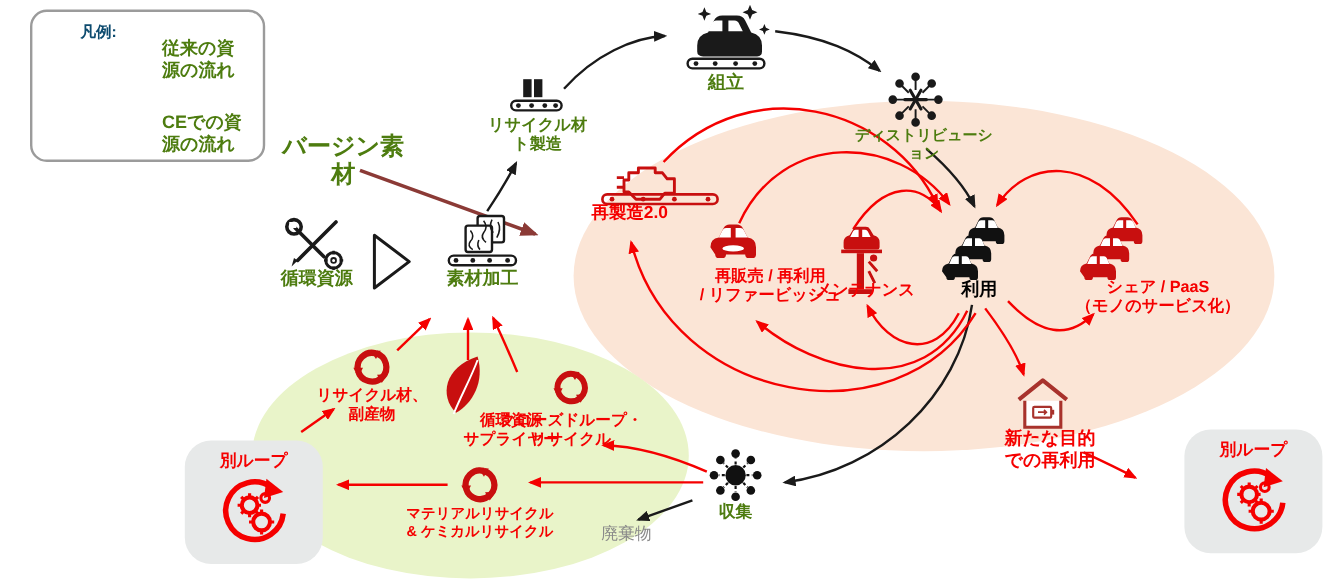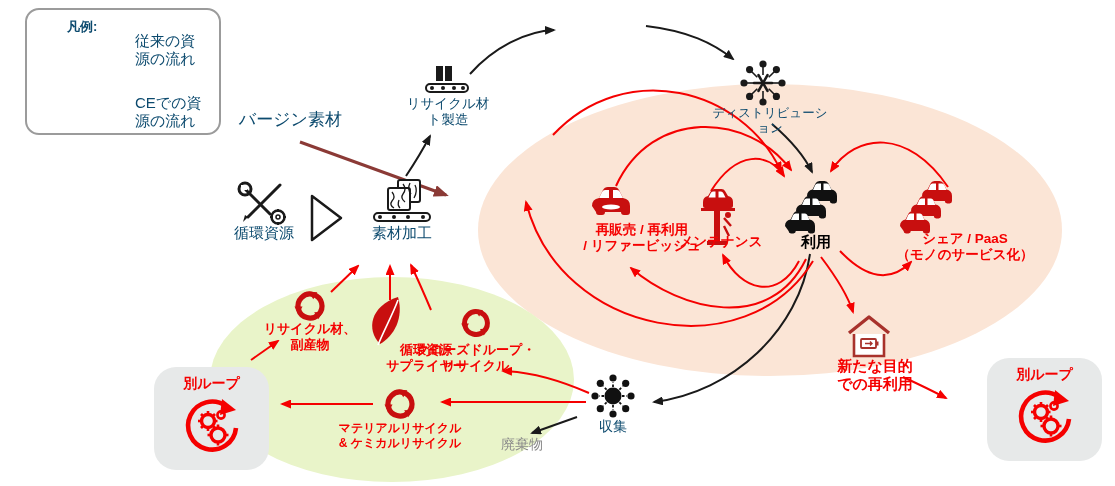--- a/index.html
+++ b/index.html
@@ -4,21 +4,21 @@
 <style>
   html,body{margin:0;padding:0;background:#fff;}
   #canvas{position:relative;width:1115px;height:486px;overflow:hidden;background:#fff;
           font-family:"Liberation Sans","DejaVu Sans",sans-serif;}
   .zone{position:absolute;border-radius:50%;}
   #zone-orange{left:478px;top:84px;width:584px;height:292px;background:var(--orange-zone);}
   #zone-green{left:210px;top:277px;width:364px;height:205px;background:var(--green-zone);}
   #arrows{position:absolute;left:0;top:0;width:1115px;height:486px;}
   .node{position:absolute;}
   .lbl{position:absolute;white-space:pre-line;line-height:1.22;text-align:center;}
-  .blk{color:#0c4a6e;font-weight:400;}
+  .blk{color:#4d7c0f;font-weight:700;}
   .blk-b{color:#000;font-weight:700;}
   .red{color:var(--accent-red);font-weight:700;}
   .gray{color:var(--waste-gray);font-weight:400;}
   #legend{position:absolute;left:25px;top:8px;width:196px;height:127px;border:2px solid #9b9b9b;
           border-radius:14px;background:#fff;box-sizing:border-box;}
   #legend .ttl{position:absolute;left:28px;top:8px;font-size:13px;font-weight:700;color:#0c4a6e;margin-left:12px;}
   .loopbox{position:absolute;width:115px;height:103px;background:var(--gray-box);border-radius:22px;}
   .loopbox .lbl{width:100%;top:8px;font-size:14px;}
   .loopbox svg{position:absolute;left:50%;top:30px;transform:translateX(-50%);}
   svg{display:block;}
@@ -85,21 +85,21 @@
   </svg>
 
   <div id="legend">
     <div class="ttl">凡例:</div>
     <div class="lbl blk" style="left:108px;top:22px;width:82px;font-size:15px;text-align:left;">従来の資
 源の流れ</div>
     <div class="lbl blk" style="left:108px;top:84px;width:82px;font-size:15px;text-align:left;">CEでの資
 源の流れ</div>
   </div>
 
-  <div class="lbl blk" style="left:230px;top:110px;width:112px;font-size:17px;text-align:right;">バージン素材</div>
+  <div class="lbl blk" style="left:230px;top:110px;width:112px;font-size:20px;">バージン素材</div>
 
   <div class="node" style="left:236px;top:180px;">
     <svg width="54" height="46" viewBox="0 0 54 46">
       <g stroke="#1a1a1a" fill="none" stroke-width="3" stroke-linecap="round">
         <path d="M44,5 L12,37"></path>
           <path d="M10,10 L34,34"></path>
       </g>
       <path d="M12,37 L7,42 L9,35 Z" fill="#1a1a1a"></path>
       <circle cx="9" cy="9" r="6" fill="none" stroke="#1a1a1a" stroke-width="3"></circle>
       <rect x="5" y="5" width="6" height="5" fill="#fff"></rect>
@@ -152,20 +152,39 @@
           <circle cx="8" cy="24" r="2"></circle>
           <circle cx="19" cy="24" r="2"></circle>
           <circle cx="30" cy="24" r="2"></circle>
           <circle cx="39" cy="24" r="2"></circle>
         </g>
     </svg>
     <div class="lbl blk" style="left:-21px;top:32px;width:90px;font-size:13.5px;">リサイクル材
 ト製造</div>
   </div>
 
+  <div class="node" style="left:563px;top:4px;">
+    <svg width="84" height="58" viewBox="0 0 84 58">
+      <path d="M18,34 q0,-9 9,-11 l5,-10 q2,-4 7,-4 h12 q5,0 7,4 l5,10 q9,2 9,11 v5 q0,4 -4,4 h-45 q-5,0 -5,-4 Z" fill="#1a1a1a"></path>
+      <path d="M34,13 q-3,0 -4,3 l-3,6 h12 v-9 Z M44,13 v9 h12 l-3,-6 q-1,-3 -4,-3 Z" fill="#fff"></path>
+      <g fill="#1a1a1a">
+        <path d="M24,2 l1.6,4 4,1.6 -4,1.6 -1.6,4 -1.6,-4 -4,-1.6 4,-1.6 Z"></path>
+        <path d="M62,0 l1.8,4.4 4.4,1.8 -4.4,1.8 -1.8,4.4 -1.8,-4.4 -4.4,-1.8 4.4,-1.8 Z"></path>
+        <path d="M74,16 l1.3,3.2 3.2,1.3 -3.2,1.3 -1.3,3.2 -1.3,-3.2 -3.2,-1.3 3.2,-1.3 Z"></path>
+      </g>
+      <rect x="10" y="45" width="64" height="8" rx="4" fill="#fff" stroke="#1a1a1a" stroke-width="2"></rect>
+      <g fill="#1a1a1a">
+          <circle cx="17" cy="49" r="2"></circle>
+          <circle cx="33" cy="49" r="2"></circle>
+          <circle cx="50" cy="49" r="2"></circle>
+          <circle cx="66" cy="49" r="2"></circle>
+        </g>
+    </svg>
+    <div class="lbl blk" style="left:10px;top:56px;width:64px;font-size:15px;">組立</div>
+  </div>
 
   <div class="node" style="left:740px;top:60px;">
     <svg width="46" height="46" viewBox="-23 -23 46 46">
       <g stroke="#1a1a1a" stroke-width="2.6" stroke-linecap="round">
           <path d="M-9,0 H9"></path>
           <path d="M-4.5,-7.8 L4.5,7.8"></path>
           <path d="M-4.5,7.8 L4.5,-7.8"></path>
         </g>
       <g stroke="#1a1a1a" stroke-width="1.6" fill="#1a1a1a">
         <g>
@@ -198,20 +217,36 @@
           </g>
         <g>
             <line x1="-5.7" y1="-5.7" x2="-11.3" y2="-11.3"></line>
             <circle cx="-13.4" cy="-13.4" r="2.8"></circle>
           </g>
       </g>
     </svg>
     <div class="lbl blk" style="left:-32px;top:46px;width:124px;font-size:12.5px;">ディストリビューション</div>
   </div>
 
+  <div class="node" style="left:500px;top:134px;">
+    <svg width="100" height="40" viewBox="0 0 100 40">
+      <g stroke="var(--icon-red)" fill="none" stroke-width="2.4" stroke-linejoin="round">
+        <path d="M24,10 h8 v-4 h14 v4 h6 l4,5 h6 v12 h-8 l-4,5 H30 l-6,-6 h-4 v-10 h4 Z"></path>
+        <path d="M14,14 h6 M14,22 h6"></path>
+      </g>
+      <rect x="2" y="28" width="96" height="8" rx="4" fill="none" stroke="var(--icon-red)" stroke-width="2.2"></rect>
+      <g fill="var(--icon-red)">
+          <circle cx="10" cy="32" r="2"></circle>
+          <circle cx="36" cy="32" r="2"></circle>
+          <circle cx="62" cy="32" r="2"></circle>
+          <circle cx="90" cy="32" r="2"></circle>
+        </g>
+    </svg>
+    <div class="lbl red" style="left:-7px;top:36px;width:90px;font-size:14.5px;text-align:left;">再製造2.0</div>
+  </div>
 
   <div class="node" style="left:589px;top:185px;">
     <svg width="44" height="33" viewBox="0 0 44 33">
       <path d="M3,21 q0,-7 7,-8 l4,-8 q1.5,-3 5,-3 h6 q3.5,0 5,3 l4,8 q7,1 7,8 v6 q0,3 -3,3 h-3 q-3,0 -3,-3 h-16 q0,3 -3,3 h-3 q-3,0 -3,-3 Z" fill="var(--icon-red)"></path>
       <path d="M16,5 q-2,0 -3,2 l-3,6 h10 v-8 Z M24,5 v8 h10 l-3,-6 q-1,-2 -3,-2 Z" fill="#fff"></path>
       <ellipse cx="22" cy="22" rx="9" ry="2.6" fill="#fff"></ellipse>
     </svg>
     <div class="lbl red" style="left:-44px;top:37px;width:130px;font-size:13.5px;margin-left:32px;">再販売 / 再利用
 / リファービッシュ</div>
   </div>

